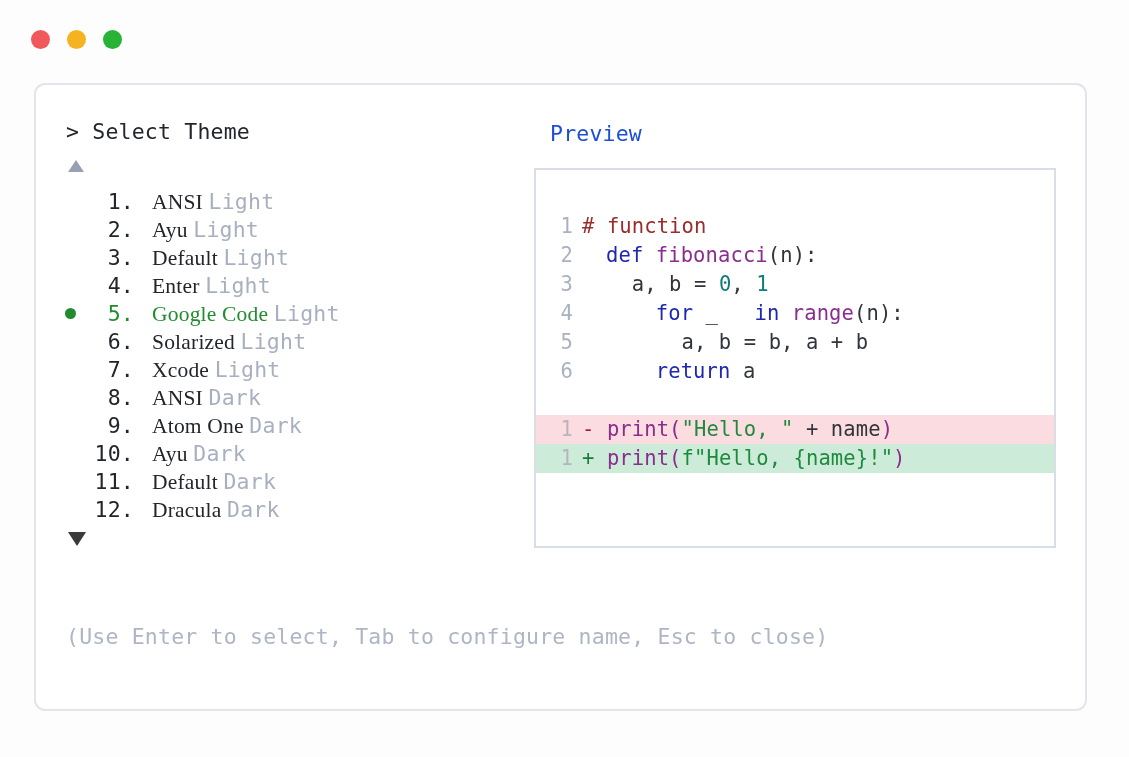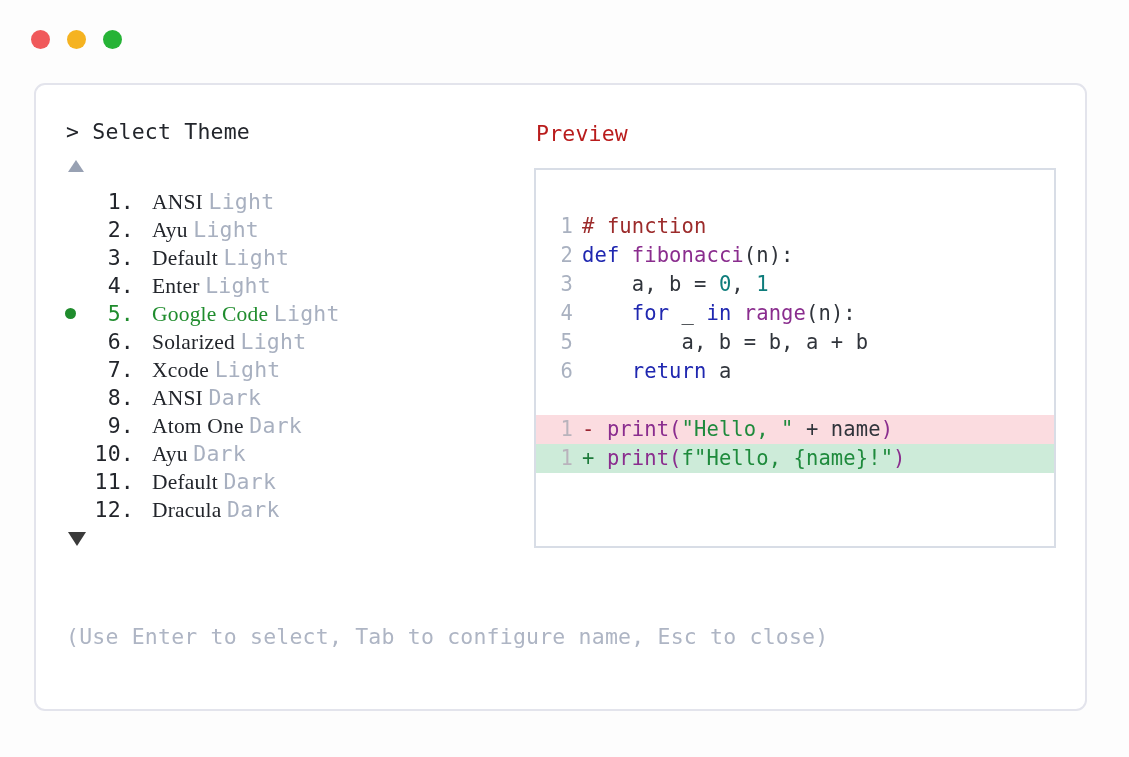--- a/index.html
+++ b/index.html
@@ -158,23 +158,23 @@
     bottom: 60px;
     font-size: 21.5px;
     color: #AEB5C4;
     letter-spacing: 0.2px;
     white-space: pre;
   }
 
   
   .preview-label {
     font-size: 21.5px;
-    color: #b91c1c;
-    letter-spacing: 0.2px;
-    margin-left: 2px;
+    color: #1d4ed8;
+    letter-spacing: 0.2px;
+    margin-left: 16px;
   }
 
   .preview-box {
     margin-top: 22px;
     width: 522px;
     height: 380px;
     border: 2px solid #D8DDE6;
     background: #FFFFFF;
     padding: 42px 0 0 0;
   }
@@ -199,21 +199,21 @@
   .code-block-gap { height: 29px; }
 
   .diff-line .ln { color: #B9B3BC; }
   .diff-del { background: #FBDCE0; }
   .diff-add { background: #CDEBD9; }
   .sign-del { color: #9A2430; }
   .sign-add { color: #1D7A3A; }
 
   
   .c-comment  { color: #9C2B2B; }
-  .c-keyword  { color: #1F27B0; }
+  .c-keyword  { color: #1F27B0; margin-left: 24px; }
   .c-func     { color: #8A2D8E; }
   .c-num      { color: #0E7C7B; }
   .c-plain    { color: #30343B; }
   .c-string   { color: #1E8A3C; }
   .c-punct    { color: #8A2D8E; }
 </style>
 </head>
 <body>
 
 <div class="window">

